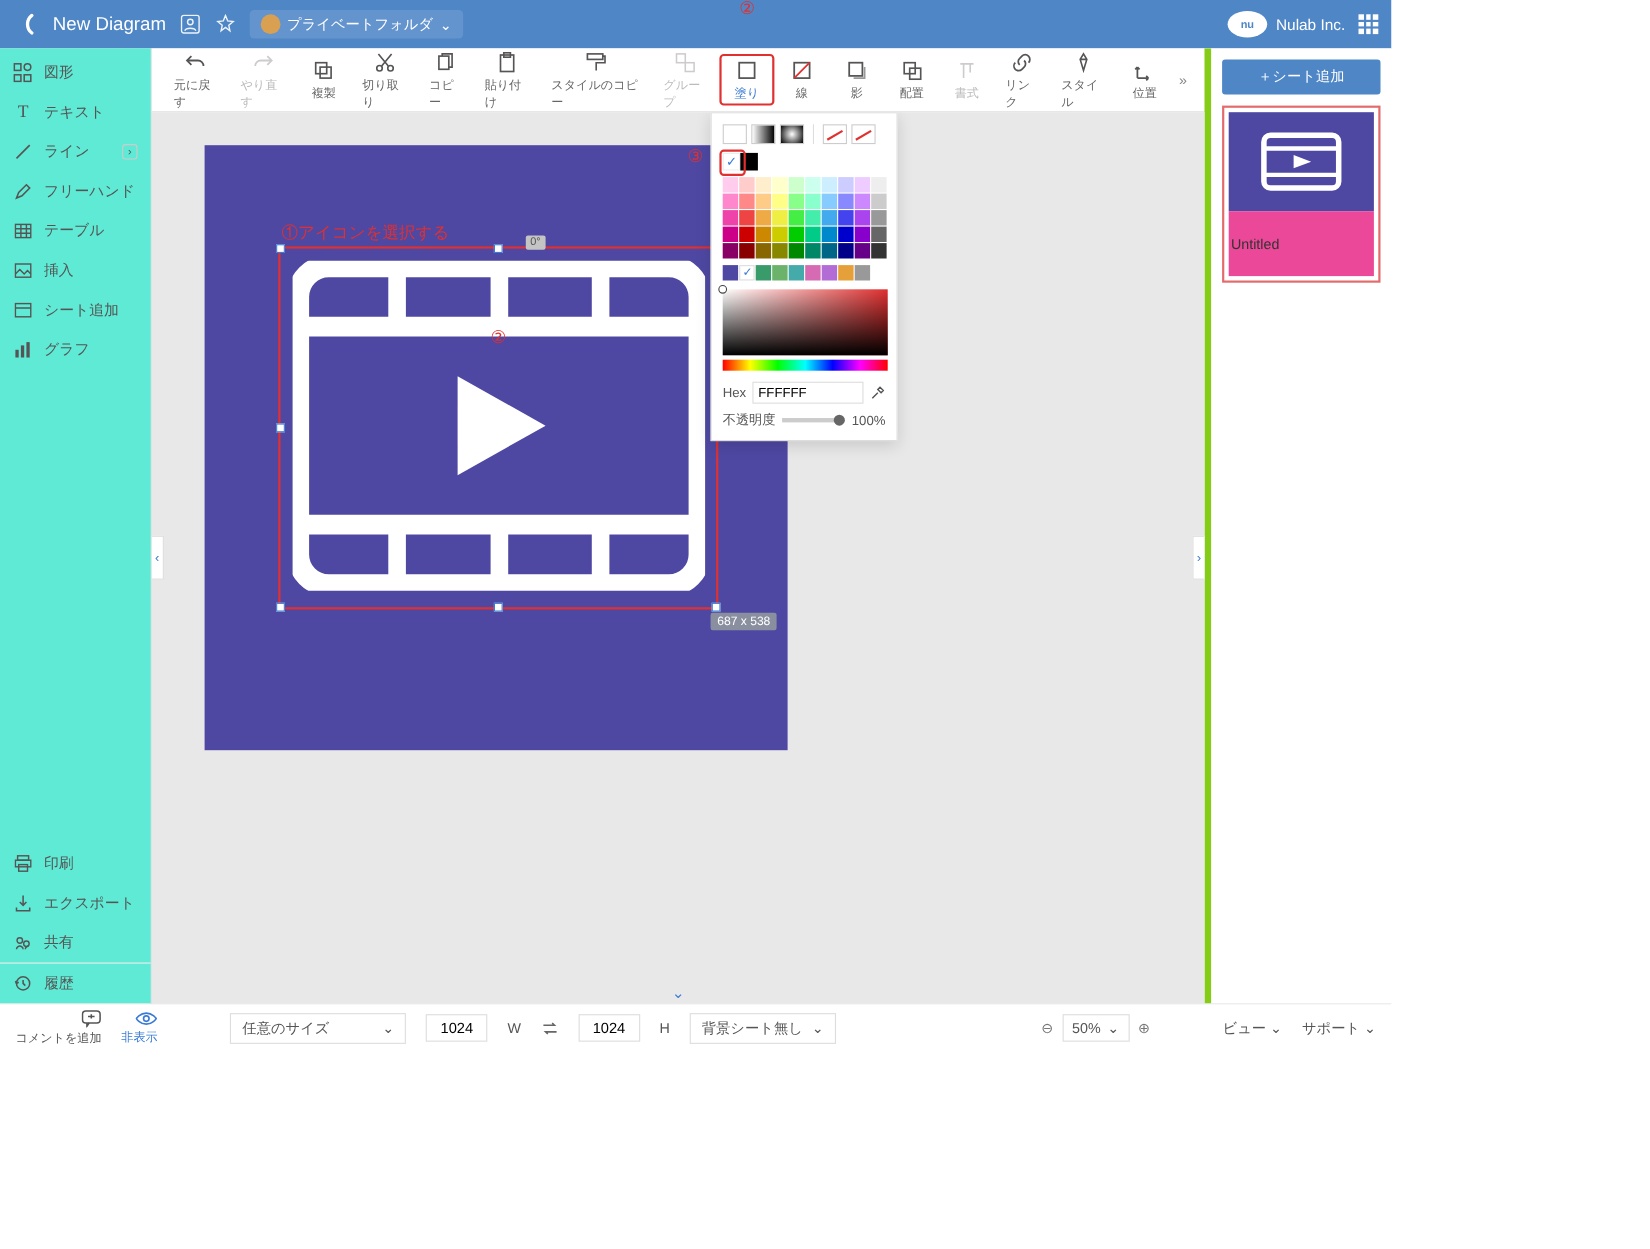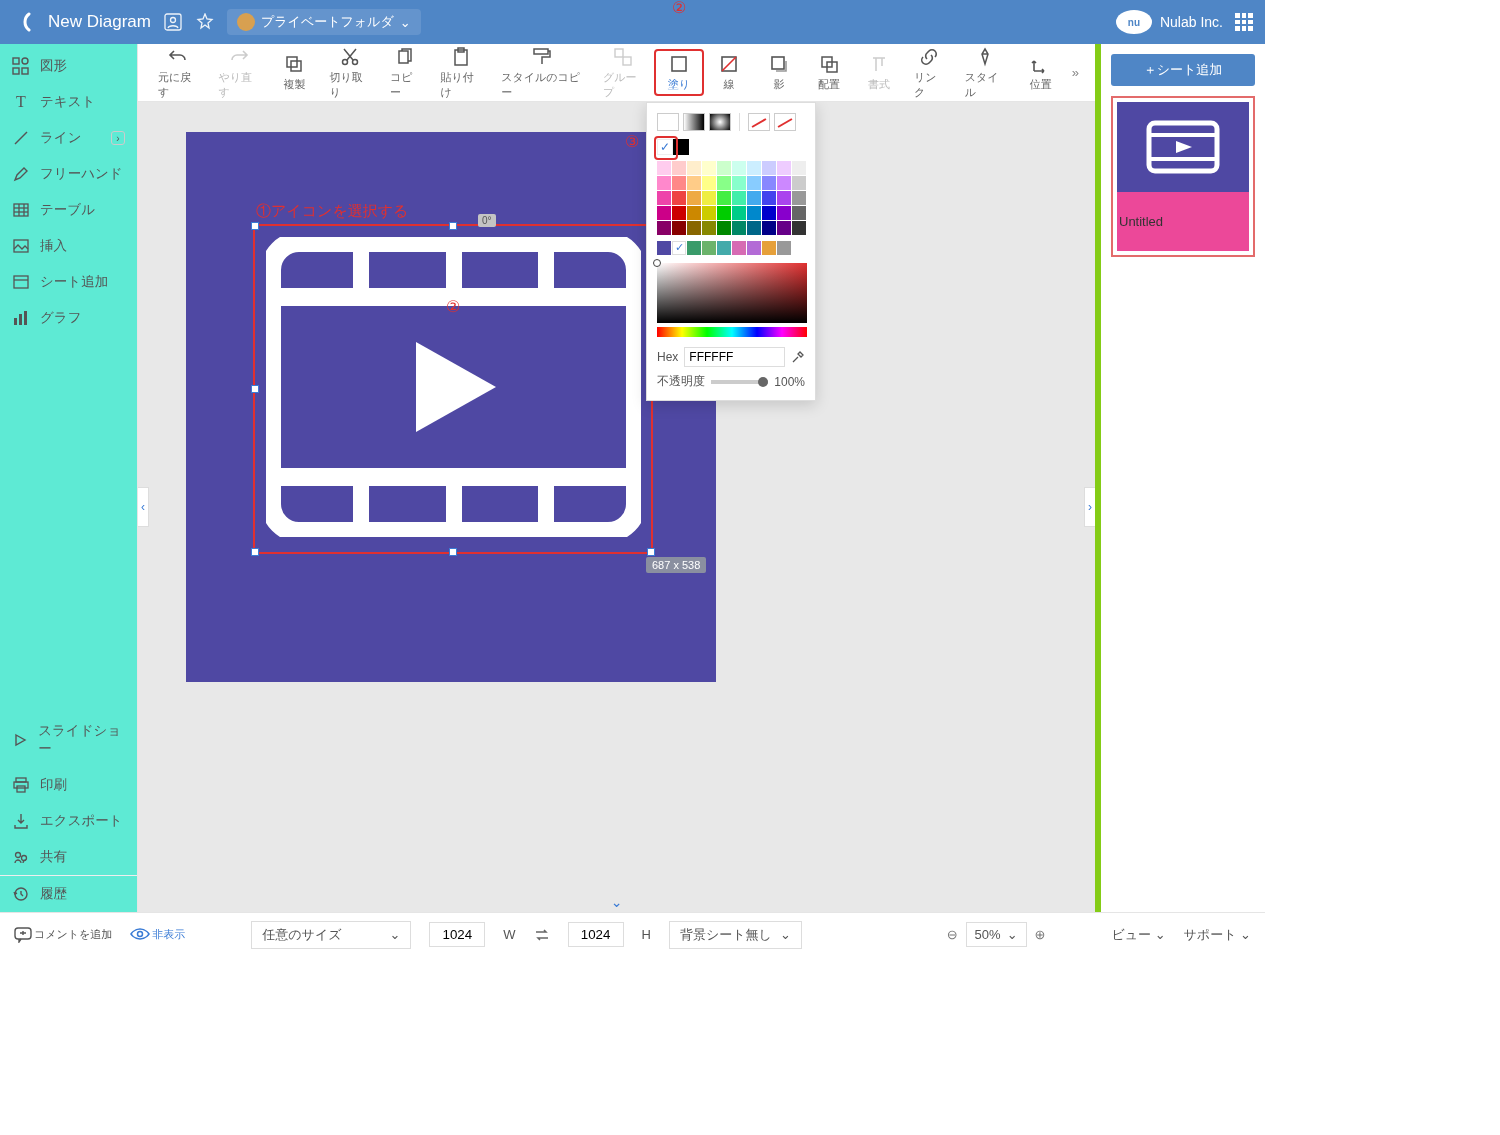--- a/index.html
+++ b/index.html
@@ -87,21 +87,21 @@
 
 
 .rightbar { width: 170px; background:#fff; border-left:6px solid #84cc16; padding:10px; }
 .add-sheet { width:100%; background:#4f86c6; color:#fff; border:none; padding:7px 0; border-radius:3px; font-size:13px; cursor:pointer; margin-bottom:10px;}
 .sheet-card { border:2px solid #e36b6b; padding:4px; }
 .sheet-thumb { width:100%; height:90px; background:#4f48a3; display:flex; align-items:center; justify-content:center; }
 .sheet-title { padding:22px 2px; font-size:13px; color:#333; background:#ec4899; }
 
 
 .footer { height:44px; background:#fff; border-top:1px solid #e5e5e5; display:flex; align-items:center; padding:0 14px; gap:18px; font-size:13px; color:#555; }
-.fbtn { display:flex; flex-direction:row; align-items:flex-start; gap:2px; font-size:11px; cursor:pointer;}
+.fbtn { display:flex; flex-direction:column; align-items:flex-end; gap:2px; font-size:11px; cursor:pointer;}
 .fbtn.active{ color:#3a7bd5;}
 .fsel{ border:1px solid #ddd; padding:4px 10px; cursor:pointer; display:flex; align-items:center; gap:8px; min-width:160px; justify-content:space-between;}
 .finput{ border:1px solid #ddd; width:56px; padding:4px 6px; text-align:center;}
 .ficon{ cursor:pointer; color:#777;}
 .zoom-group{ display:flex; align-items:center; gap:8px;}
 .zoom-sel{ border:1px solid #ddd; padding:4px 8px; display:flex; gap:6px; align-items:center;}
 
 
 svg { display:block; }
 </style>
@@ -219,28 +219,20 @@
         <span class="ico">
           <svg width="16" height="16" viewBox="0 0 16 16" fill="#555">
             <rect x="1" y="8" width="3" height="7"></rect>
             <rect x="6" y="4" width="3" height="11"></rect>
             <rect x="11" y="1" width="3" height="14"></rect>
           </svg>
         </span>
         <span>グラフ</span>
       </div>
     <div class="sb-sep"></div>
-    <div class="sb-item">
-        <span class="ico">
-          <svg width="14" height="14" viewBox="0 0 14 14" fill="none" stroke="#555" stroke-width="1.4">
-            <path d="M3 2l9 5-9 5z"></path>
-          </svg>
-        </span>
-        <span>スライドショー</span>
-      </div>
     <div class="sb-item">
         <span class="ico">
           <svg width="16" height="16" viewBox="0 0 16 16" fill="none" stroke="#555" stroke-width="1.3">
             <rect x="3" y="1" width="10" height="4"></rect>
             <rect x="1" y="5" width="14" height="6"></rect>
             <rect x="4" y="9" width="8" height="6"></rect>
           </svg>
         </span>
         <span>印刷</span>
       </div>

